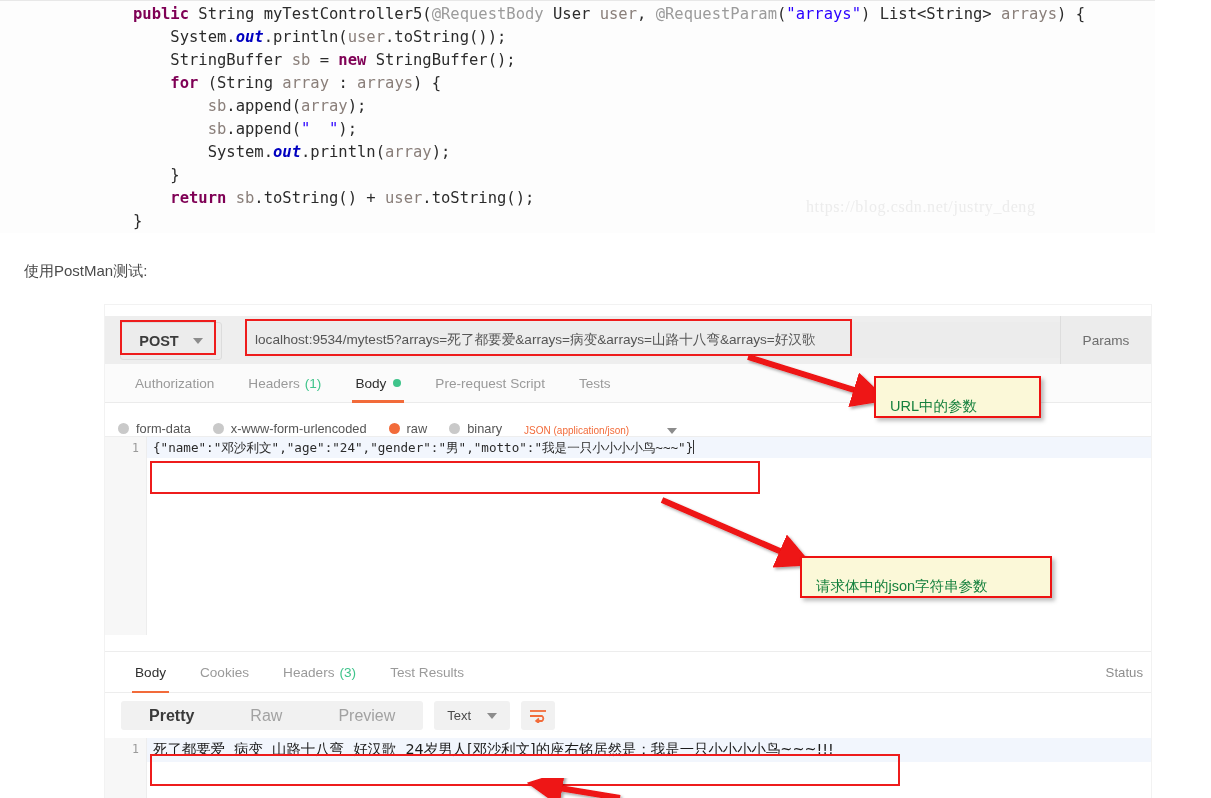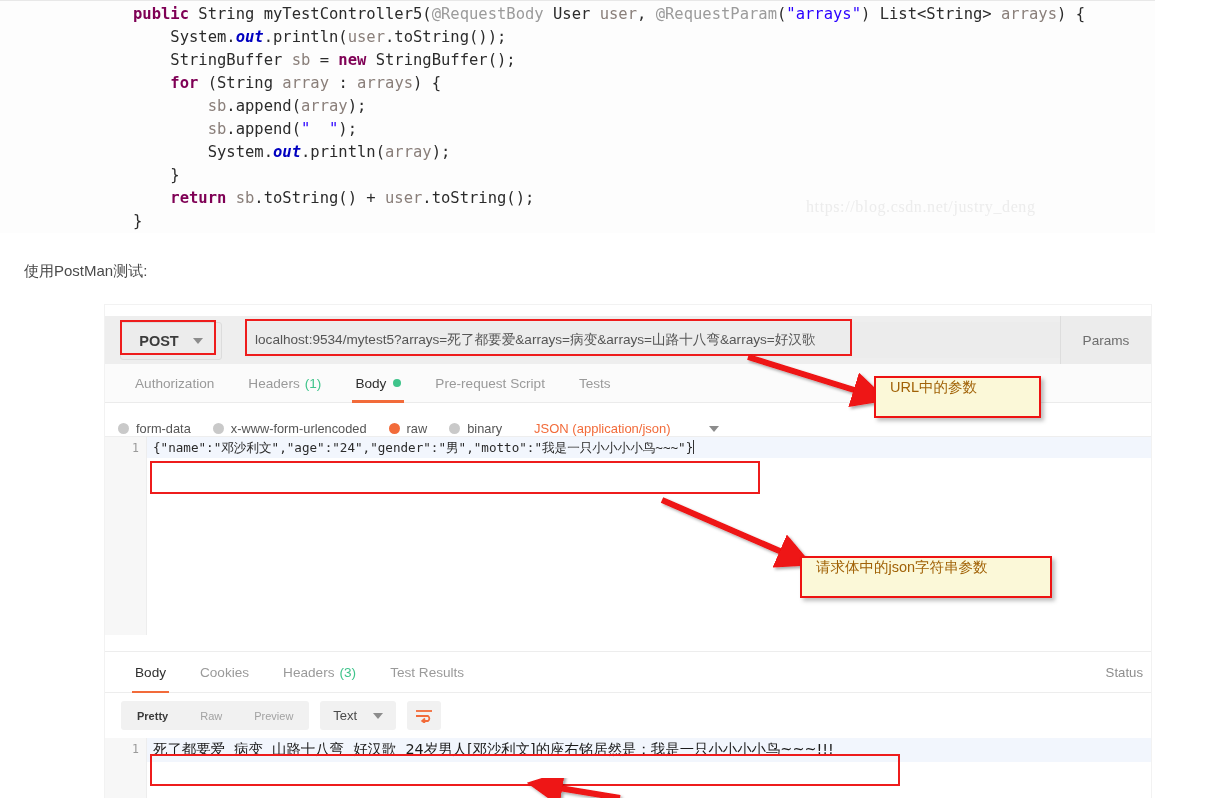--- a/index.html
+++ b/index.html
@@ -176,23 +176,23 @@
   }
   .radio-dot {
     width: 11px; height: 11px;
     border-radius: 50%;
     background: #c9c9c9;
     margin-right: 7px;
   }
   .radio-dot.sel { background: #f26b3a; }
   #body-format {
     display: flex; align-items: center;
-    font-size: 13px;
+    font-size: 10px;
     color: #f26b3a;
-    margin-left: 10px;
+    margin-left: 0;
     white-space: nowrap;
     gap: 27px;
   }
   #body-format .caret-down {
     border-top-color: #8c8c8c;
     margin-left: 11px;
   }
 
   
   #body-editor {
@@ -285,22 +285,22 @@
     gap: 11px;
   }
   .seg-group {
     display: flex;
     background: #f1f1f1;
     border-radius: 3px;
     height: 29px;
     align-items: center;
   }
   .seg {
-    padding: 0 16px;
-    font-size: 11px;
+    padding: 0 28px;
+    font-size: 16px;
     color: #a2a2a2;
     display: flex; align-items: center; height: 33px;
     white-space: nowrap;
   }
   .seg.active { color: #3a3a3a; font-weight: 600; }
   #fmt-select {
     display: flex; align-items: center;
     background: #f1f1f1;
     border-radius: 3px;
     height: 29px;
@@ -348,25 +348,25 @@
   .redbox {
     position: absolute;
     border: 2px solid #ee1c1c;
     box-sizing: border-box;
   }
   .callout {
     position: absolute;
     background: #fbf8d8;
     border: 2.5px solid #ee1212;
     box-shadow: 3px 3px 4px rgba(0,0,0,0.25);
-    display: flex; align-items: flex-start;
+    display: flex; align-items: flex-end;
     padding: 0 14px;
     box-sizing: border-box;
     font-size: 14.5px;
-    color: #a16207;
+    color: #15803d;
     white-space: nowrap;
   }
 </style>
 </head>
 <body>
 
 <div id="code-block">
   <div id="code-lines"><span class="kw">public</span> <span class="type">String</span> <span class="plain">myTestController5(</span><span class="ann">@RequestBody</span> <span class="type">User</span> <span class="ident">user</span><span class="plain">,</span> <span class="ann">@RequestParam</span><span class="plain">(</span><span class="str">"arrays"</span><span class="plain">)</span> <span class="type">List&lt;String&gt;</span> <span class="ident">arrays</span><span class="plain">) {</span>
     <span class="type">System</span><span class="plain">.</span><span class="field">out</span><span class="plain">.println(</span><span class="ident">user</span><span class="plain">.toString());</span>
     <span class="type">StringBuffer</span> <span class="ident">sb</span> <span class="plain">=</span> <span class="kw">new</span> <span class="type">StringBuffer</span><span class="plain">();</span>

